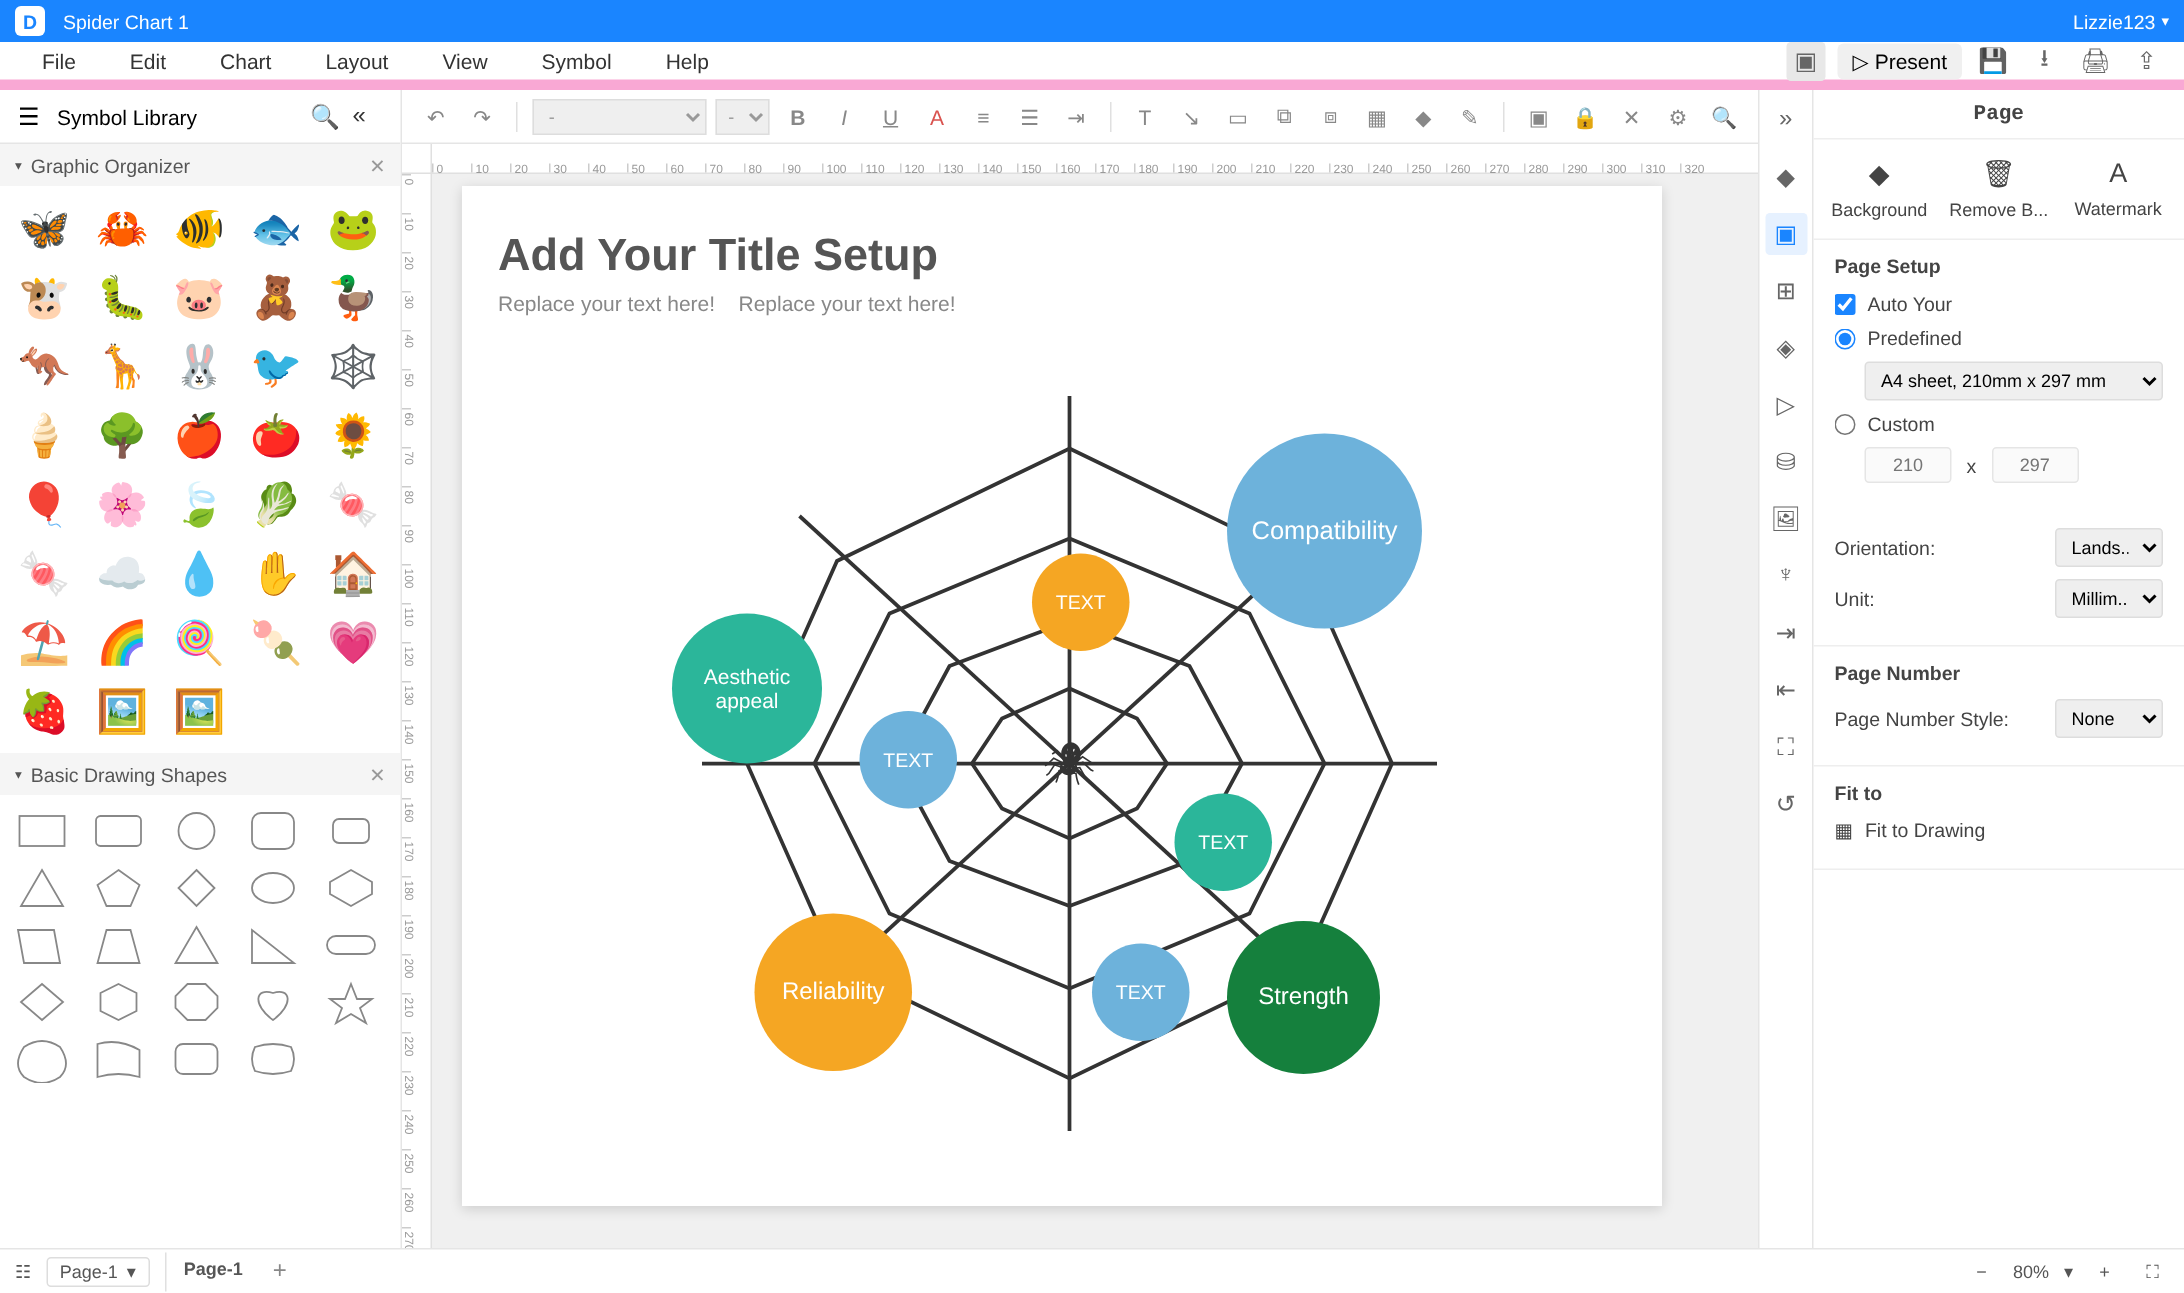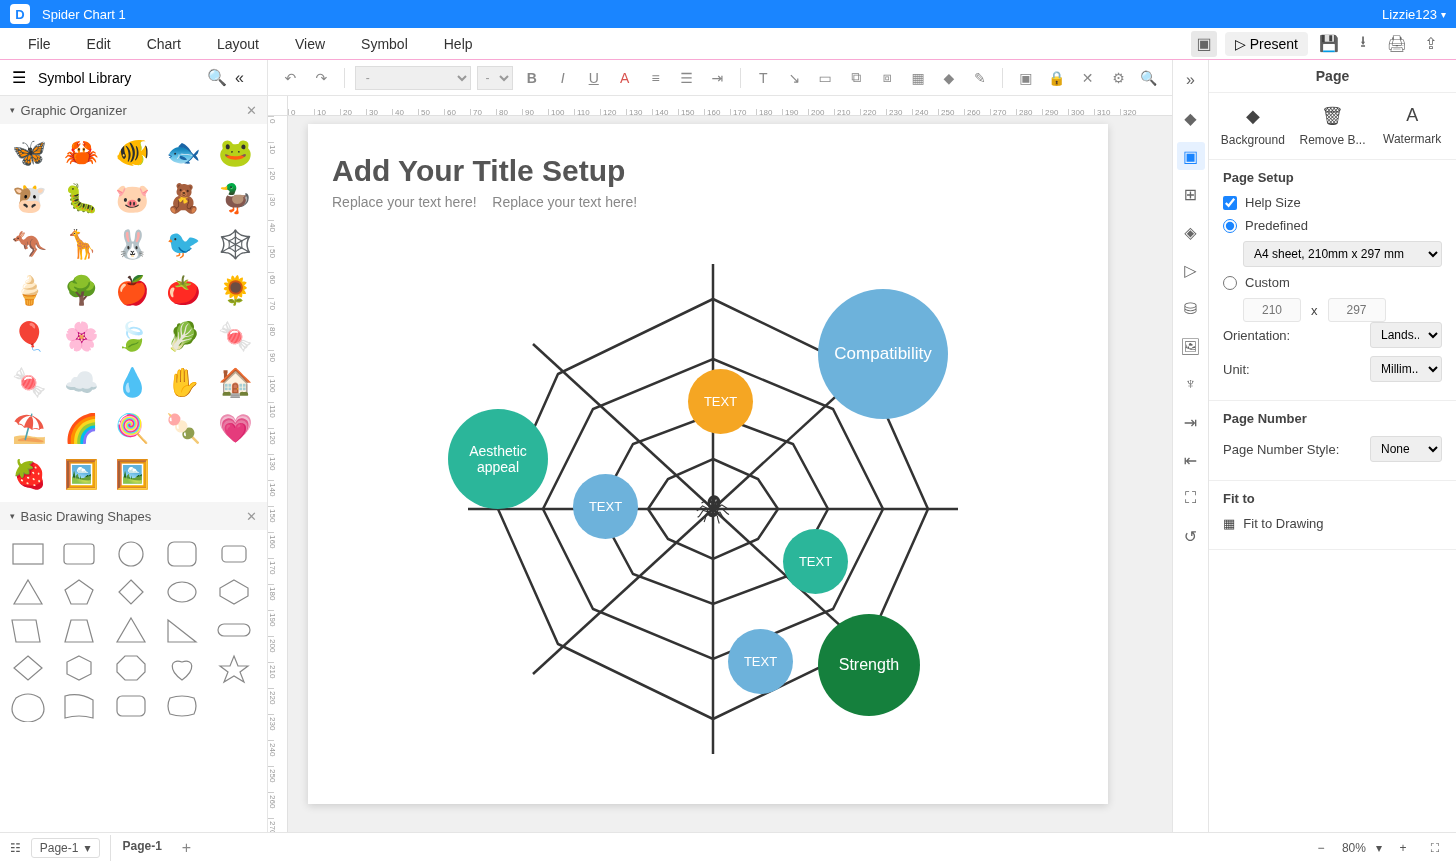--- a/index.html
+++ b/index.html
@@ -6,21 +6,21 @@
 body { width: 1456px; height: 862px; overflow: hidden; background: #fff; display: flex; flex-direction: column; }
 
 
 .titlebar { height: 28px; background: #1a85ff; display: flex; align-items: center; padding: 0 10px; color: #fff; font-size: 13px; }
 .titlebar .logo { width: 20px; height: 20px; background: #fff; border-radius: 4px; display: flex; align-items: center; justify-content: center; color: #1a85ff; font-weight: bold; margin-right: 12px; }
 .titlebar .spacer { flex: 1; }
 .titlebar .user { display: flex; align-items: center; gap: 4px; }
 .titlebar .user::after { content: "▾"; font-size: 10px; }
 
 
-.menubar { height: 32px; display: flex; align-items: center; border-bottom: 1px solid #f9a8d4; }
+.menubar { height: 32px; display: flex; align-items: center; border-bottom: 7px solid #f9a8d4; }
 .menu-items { display: flex; gap: 0; padding-left: 10px; }
 .menu-item { padding: 6px 18px; font-size: 14px; color: #333; cursor: pointer; }
 .menubar .right { margin-left: auto; display: flex; align-items: center; gap: 8px; padding-right: 12px; }
 .menubar .icon-btn { width: 26px; height: 26px; display: flex; align-items: center; justify-content: center; border-radius: 3px; color: #666; cursor: pointer; }
 .menubar .icon-btn.active { background: #e8e8e8; }
 .present-btn { display: flex; align-items: center; gap: 4px; padding: 4px 10px; background: #f0f0f0; border-radius: 4px; font-size: 14px; cursor: pointer; }
 
 
 .main { flex: 1; display: flex; overflow: hidden; }
 
@@ -68,21 +68,21 @@
 .b-red { background: #15803d; }
 .spider-body { position:absolute; left:50%; top:50%; transform:translate(-50%,-50%); font-size:28px; color:#333; }
 
 
 .side-strip { width: 36px; border-left: 1px solid #e5e5e5; background: #fff; display: flex; flex-direction: column; align-items: center; padding-top: 6px; gap: 10px; }
 .side-strip .sbtn { width: 28px; height: 28px; display: flex; align-items: center; justify-content: center; color: #666; cursor: pointer; border-radius: 3px; }
 .side-strip .sbtn.active { background: #e6f1ff; color: #1a85ff; }
 
 
 .right-panel { width: 248px; border-left: 1px solid #e5e5e5; background: #fff; display: flex; flex-direction: column; font-size: 13px; color: #444; }
-.right-panel .rp-header { text-align: center; padding: 8px; font-weight: 600; border-bottom: 1px solid #eee; font-size: 14px; }
+.right-panel .rp-header { text-align: center; padding: 8px; font-weight: 600; border-bottom: 1px solid #eee; font-size: 14px; font-family: Liberation Mono, monospace; }
 .rp-actions { display: flex; justify-content: space-around; padding: 12px 4px; border-bottom: 1px solid #eee; }
 .rp-action { display: flex; flex-direction: column; align-items: center; gap: 6px; font-size: 12px; cursor: pointer; width: 78px; }
 .rp-action .aic { font-size: 18px; }
 .rp-section { padding: 10px 14px; border-bottom: 1px solid #eee; }
 .rp-section h4 { font-size: 13px; margin-bottom: 10px; font-weight: 600; }
 .rp-row { display: flex; align-items: center; margin: 8px 0; gap: 8px; }
 .rp-row label { flex: 1; font-size: 13px; }
 .rp-select { height: 26px; border: 1px solid #ddd; border-radius: 3px; padding: 0 6px; font-size: 12px; width: 72px; }
 .rp-select.wide { width: 100%; }
 .rp-checkbox { width: 14px; height: 14px; accent-color: #1a85ff; }
@@ -445,20 +445,21 @@
               </g>
             </svg>
             <div class="spider-body">🕷</div>
 
             <div class="bubble b-blue" style="left:380px;top:55px;width:130px;height:130px;font-size:17px">Compatibility</div>
             <div class="bubble b-teal" style="left:10px;top:175px;width:100px;height:100px">Aesthetic appeal</div>
             <div class="bubble b-orange" style="left:250px;top:135px;width:65px;height:65px;font-size:13px">TEXT</div>
             <div class="bubble b-blue" style="left:135px;top:240px;width:65px;height:65px;font-size:13px">TEXT</div>
             <div class="bubble b-teal" style="left:345px;top:295px;width:65px;height:65px;font-size:13px">TEXT</div>
             <div class="bubble b-blue" style="left:290px;top:395px;width:65px;height:65px;font-size:13px">TEXT</div>
+            <div class="bubble b-orange" style="left:65px;top:375px;width:105px;height:105px;font-size:16px">Reliability</div>
             <div class="bubble b-red" style="left:380px;top:380px;width:102px;height:102px;font-size:16px">Strength</div>
           </div>
         </div>
       </div>
     </div>
   </div>
 
   <div class="side-strip">
     <div class="sbtn">»</div>
     <div class="sbtn">◆</div>
@@ -489,39 +490,39 @@
       <div class="rp-action">
         <span class="aic">A</span>
         <span>Watermark</span>
       </div>
     </div>
 
     <div class="rp-section">
       <h4>Page Setup</h4>
       <div class="rp-row">
         <input type="checkbox" class="rp-checkbox" checked="" style="">
-        <span>Help Size</span>
+        <span>Auto Your</span>
       </div>
       <div class="rp-row">
         <input type="radio" class="rp-radio" checked="" name="ps" style="">
         <span>Predefined</span>
       </div>
       <select class="rp-select wide" style="margin-left:20px;width:calc(100% - 20px)">
         <option>A4 sheet, 210mm x 297 mm</option>
       </select>
       <div class="rp-row">
         <input type="radio" class="rp-radio" name="ps" style="">
         <span>Custom</span>
       </div>
       <div class="dim-row">
         <input class="rp-input-sm" disabled="" placeholder="210" style="">
         <span>x</span>
         <input class="rp-input-sm" disabled="" placeholder="297" style="">
       </div>
-      <div class="rp-row" style="margin-top:0">
+      <div class="rp-row" style="margin-top:30px">
         <label>Orientation:</label>
         <select class="rp-select"><option>Lands...</option></select>
       </div>
       <div class="rp-row">
         <label>Unit:</label>
         <select class="rp-select"><option>Millim...</option></select>
       </div>
     </div>
 
     <div class="rp-section">

